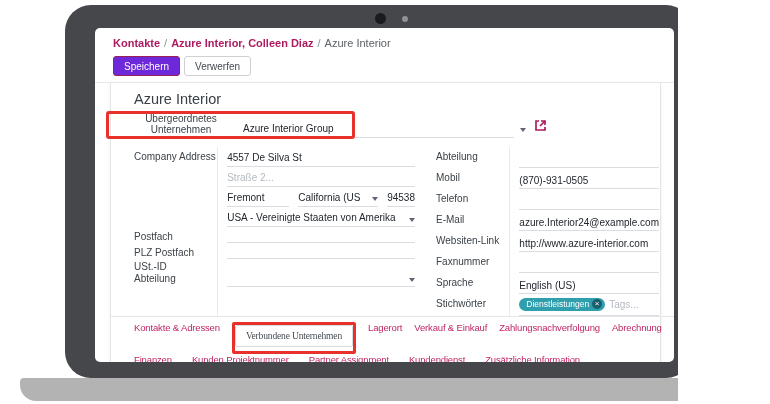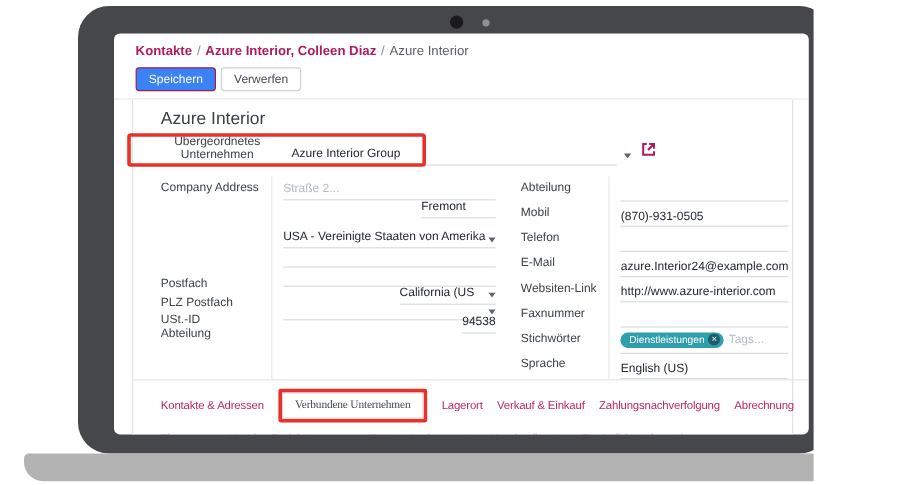--- a/index.html
+++ b/index.html
@@ -19,21 +19,21 @@
             background:#fff; border-radius:5px; overflow:hidden; }
 
   
   .breadcrumb { position:absolute; left:18px; top:9px; font-size:11px; color:#6a7077; white-space:nowrap; }
   .crumb.link { color:#ad1a5f; font-weight:600; text-decoration:none; cursor:pointer; }
   .crumb.current { color:#5c6167; }
   .sep { color:#8a9097; margin:0 4px; }
   .btnrow { position:absolute; left:18px; top:28px; display:flex; gap:4px; }
   .btn { font-family:inherit; font-size:10px; height:20px; padding:0 10px; border-radius:3px;
          border:1px solid #cfd1d4; background:#fff; color:#454a50; cursor:pointer; }
-  .btn.primary { background:#3b82f6; border-color:#9c1d57; color:#fff; }
+  .btn.primary { background:#6d28d9; border-color:#9c1d57; color:#fff; }
 
   
   .content { position:absolute; left:0; right:0; top:54px; bottom:0; border-top:1px solid #e7e8e9; }
   .sheet { position:absolute; left:15px; top:0; bottom:0; width:551px; background:#fff;
            border-left:1px solid #e3e4e6; border-right:1px solid #e3e4e6;
            box-shadow:0 1px 4px rgba(0,0,0,.06); }
   .title { position:absolute; left:23px; top:8px; font-size:14.5px; font-weight:500; color:#383f45; }
 
   .parent-row { position:absolute; left:8px; top:31px; width:428px; height:24px;
                 display:flex; align-items:flex-end;text-align:center; }
@@ -56,39 +56,39 @@
   .col-right .labcol { width:93px; }
   .lab { padding-top:4px; }
   .lab.h80 { height:80px; } .lab.h16 { height:16px; } .lab.h13 { height:13px; padding-top:2px; }
   .lab.h15 { height:15px; padding-top:1px; }
   .rlab { height:21px; padding-top:4px; }
   .valcol { flex:1; border-left:1px solid #e8eaec; padding-left:9px; }
   .vline { height:20px; display:flex; align-items:flex-end; padding-bottom:3px;
            border-bottom:1px solid #d9dce0; font-size:10px; color:#22272e; cursor:text; }
   .vline.noline { border-bottom:none; }
   .vline.h16 { height:16px; } .vline.h13 { height:13px; } .vline.h15 { height:15px; }
-  .vline.triple { border-bottom:none; padding-bottom:0; gap:9px; align-items:flex-end;flex-direction:column; }
+  .vline.triple { border-bottom:none; padding-bottom:0; gap:9px; align-items:flex-end; }
   .sub { display:flex; align-items:flex-end; border-bottom:1px solid #d9dce0; padding-bottom:3px; height:20px; }
   .sub.city { width:62px; } .sub.state { width:80px; justify-content:space-between;margin-top:48px; } .sub.zip { flex:1; }
   .sub .caret { margin-bottom:2px; }
   .vline.select { justify-content:space-between; }
   .vline.select .caret { margin-bottom:1px; }
   .placeholder { color:#b4bac1; }
   .rvline { height:21px; display:flex; align-items:flex-end; padding-bottom:2px;
             border-bottom:1px solid #d9dce0; font-size:10px; color:#22272e; cursor:text; }
   .rvline.tags { height:22px; align-items:center; gap:4px; padding-bottom:1px; }
   .tagpill { display:inline-flex; align-items:center; gap:3px; background:#2f9fae; color:#fff;
              font-size:8.5px; padding:1px 3px 2px 7px; border-radius:9px; cursor:pointer; white-space:nowrap; }
   .tagx { width:10px; height:10px; border-radius:50%; background:rgba(10,40,55,.55); color:#fff;
           font-size:8px; line-height:10px; text-align:center; cursor:pointer; }
 
   
   .tabs { position:absolute; left:0; right:-14px; top:233px; bottom:0;
           border-top:1px solid #e5e6e8; padding:5px 0 0 23px; overflow:hidden; }
-  .tabrow { display:flex; align-items:center; white-space:nowrap; }
+  .tabrow { display:flex; white-space:nowrap; }
   .tabrow.r1 { gap:12px; height:32px; }
   .tabrow.r2 { gap:20px; height:22px; }
   .tab { font-size:9.5px; letter-spacing:-0.15px; color:#bf2563; cursor:pointer; }
   .annot { display:inline-block; border:3px solid #e8312a; border-radius:2px; }
   .tab.active { display:inline-block; padding:5px 10px; background:#fff; border:1px solid #d9dadc;
                 border-radius:2px; color:#454b52;font-family:Liberation Serif, serif; }
 </style>
 </head>
 <body>
 
@@ -133,20 +133,21 @@
 
             <div class="col-left">
               <div class="labcol">
                 <div class="lab h80">Company Address</div>
                 <div class="lab h16">Postfach</div>
                 <div class="lab h16">PLZ Postfach</div>
                 <div class="lab h13">USt.-ID</div>
                 <div class="lab h15">Abteilung</div>
               </div>
               <div class="valcol">
+                <div class="vline">4557 De Silva St</div>
                 <div class="vline placeholder">Straße 2...</div>
                 <div class="vline triple">
                   <span class="sub city">Fremont</span>
                   <span class="sub state">
                       <span>California (US</span>
                       <span class="caret"></span>
                     </span>
                   <span class="sub zip">94538</span>
                 </div>
                 <div class="vline select">
@@ -164,38 +165,38 @@
             </div>
 
             <div class="col-right">
               <div class="labcol">
                 <div class="rlab">Abteilung</div>
                 <div class="rlab">Mobil</div>
                 <div class="rlab">Telefon</div>
                 <div class="rlab">E-Mail</div>
                 <div class="rlab">Websiten-Link</div>
                 <div class="rlab">Faxnummer</div>
+                <div class="rlab">Sprache</div>
                 <div class="rlab">Stichwörter</div>
-                <div class="rlab">Sprache</div>
               </div>
               <div class="valcol">
                 <div class="rvline"></div>
                 <div class="rvline">(870)-931-0505</div>
                 <div class="rvline"></div>
                 <div class="rvline">azure.Interior24@example.com</div>
                 <div class="rvline">http://www.azure-interior.com</div>
                 <div class="rvline"></div>
+                <div class="rvline">English (US)</div>
                 <div class="rvline tags">
                   <span class="tagpill">
                     <span>Dienstleistungen</span>
                     <span class="tagx">×</span>
                   </span>
                   <span class="placeholder">Tags...</span>
                 </div>
-                <div class="rvline">English (US)</div>
               </div>
             </div>
           </div>
 
           <div class="tabs">
             <div class="tabrow r1">
               <span class="tab">Kontakte &amp; Adressen</span>
               <span class="annot"><span class="tab active">Verbundene Unternehmen</span></span>
               <span class="tab">Lagerort</span>
               <span class="tab">Verkauf &amp; Einkauf</span>

